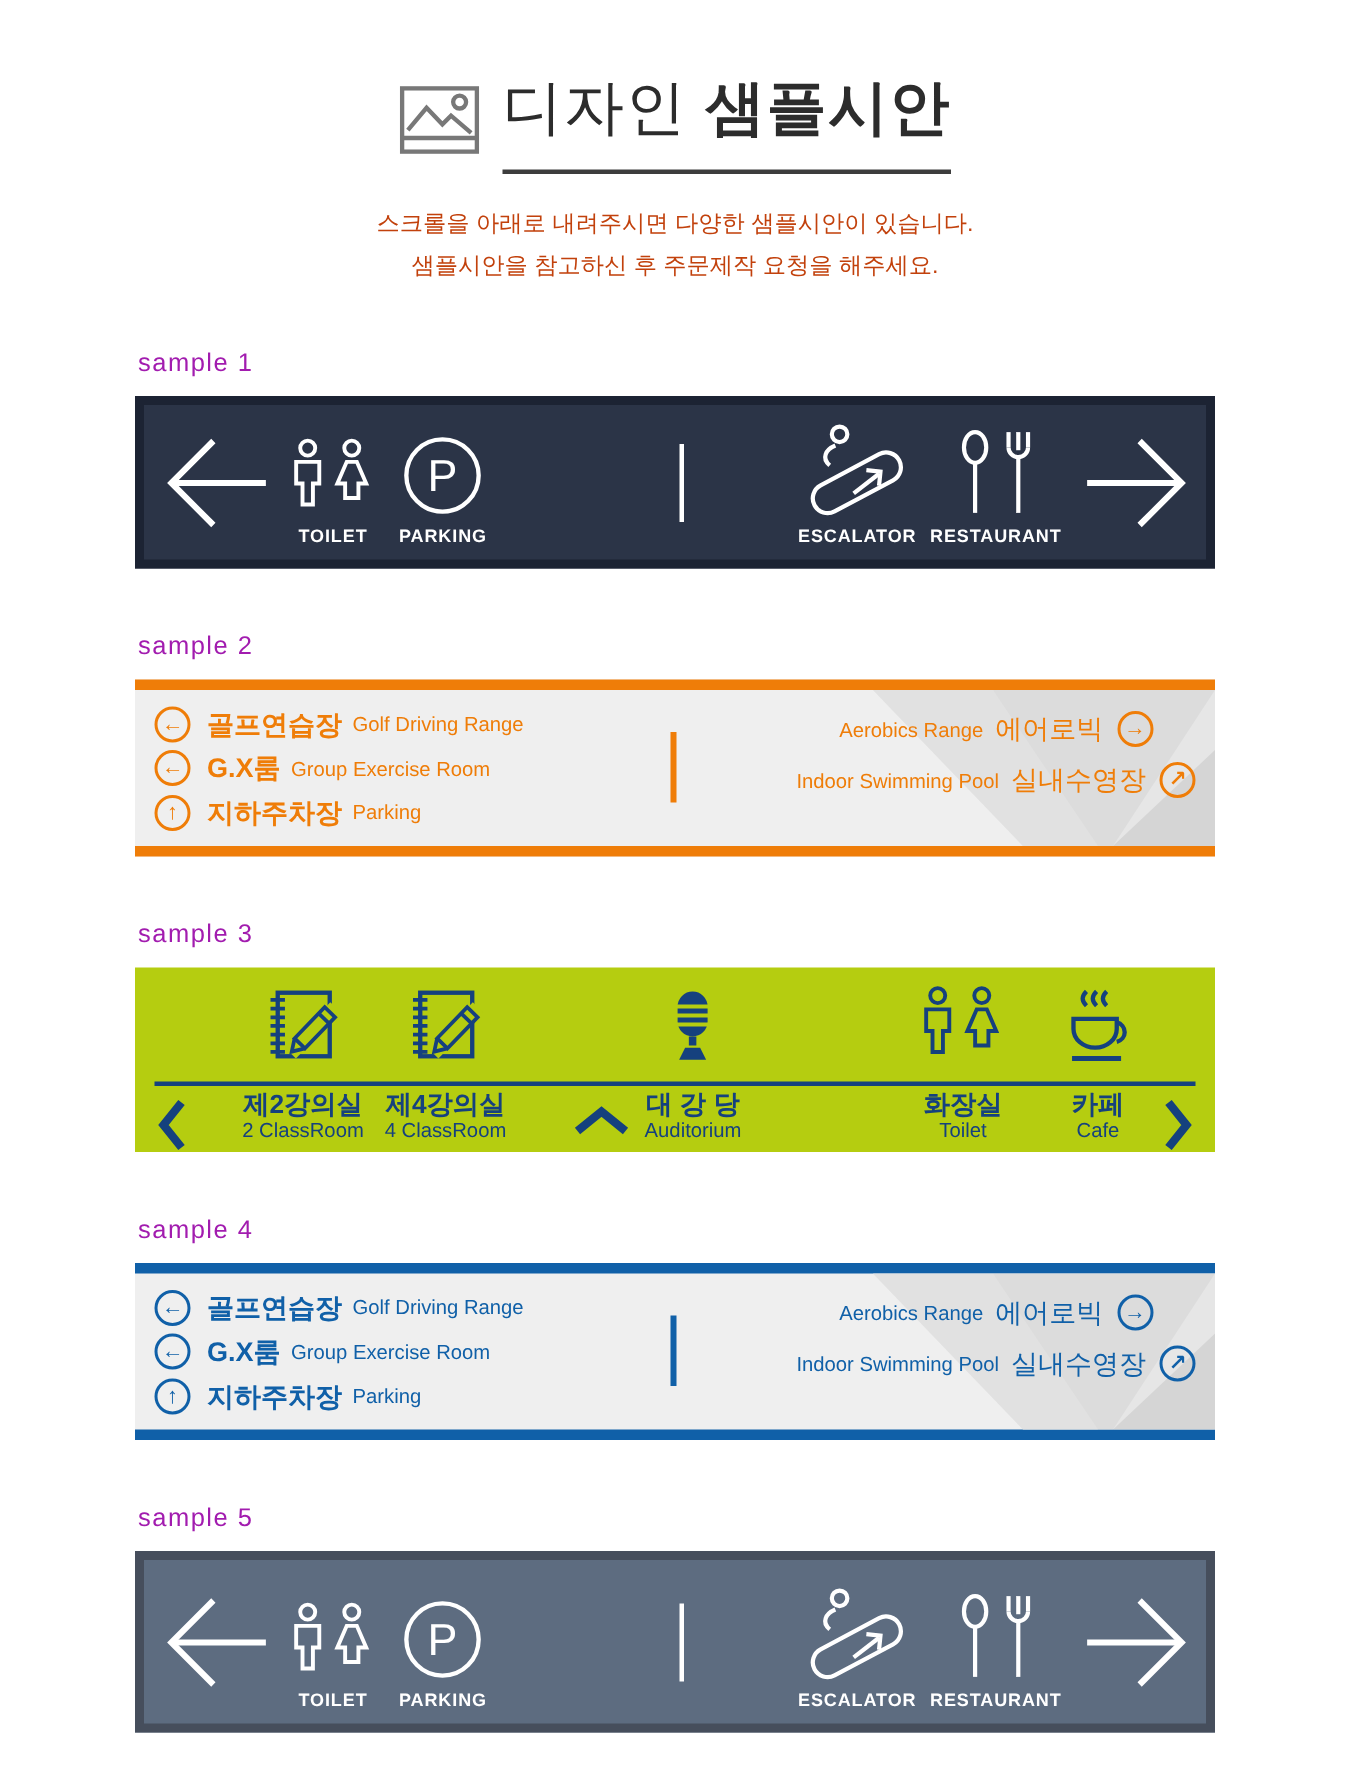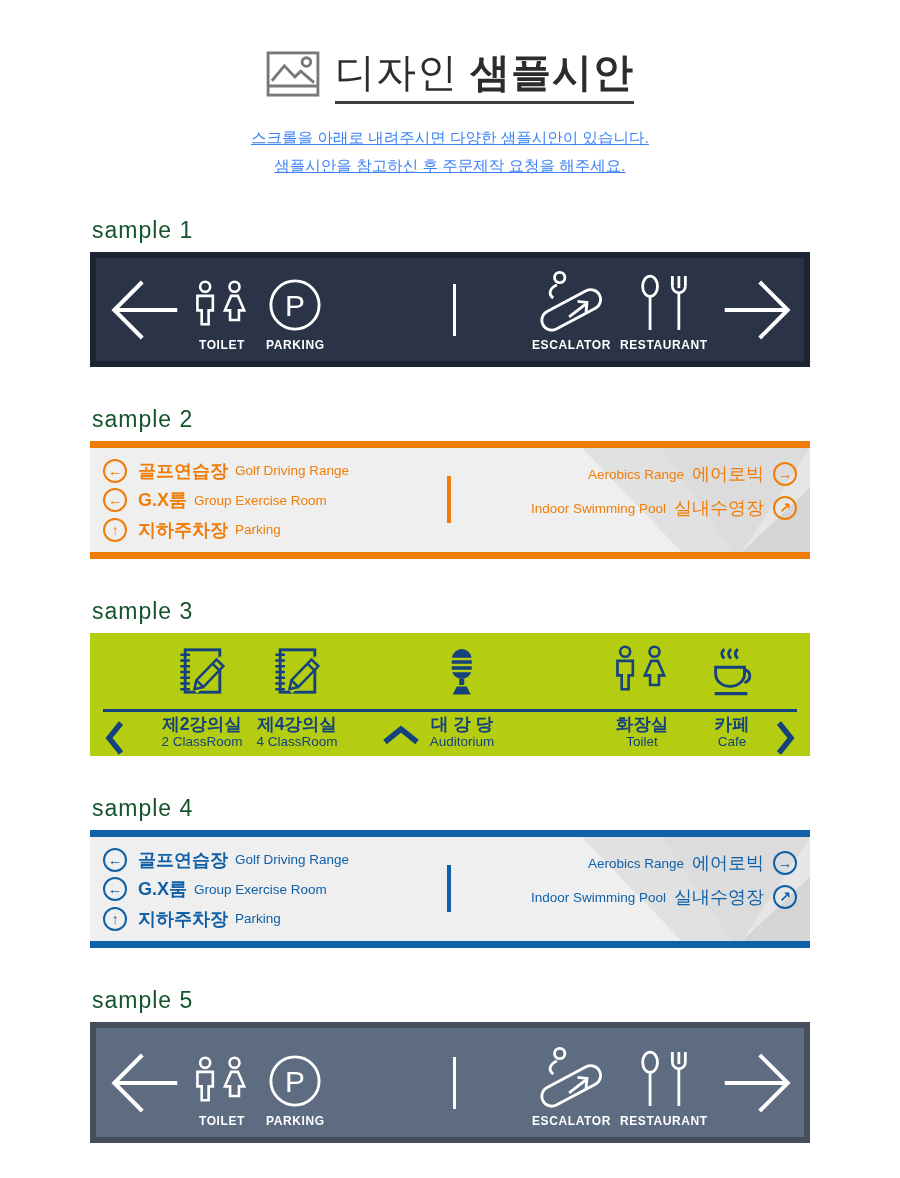--- a/index.html
+++ b/index.html
@@ -14,29 +14,29 @@
     width:900px;height:1178px;overflow:hidden;
     font-family:"Liberation Sans","DejaVu Sans",sans-serif;color:#333;
     position:relative;
   }
   
   .header{padding-top:50px;text-align:center;}
   .title-row{display:inline-flex;align-items:center;gap:15px;}
   .logo-svg{width:54px;height:46px;color:#787878;margin-top:-6px;}
   .title-text{
     font-size:40px;letter-spacing:1px;color:#2c2c2c;
-    border-bottom:3px solid #3d3d3d;padding-bottom:7px;line-height:1.1;
+    border-bottom:3px solid #3d3d3d;padding-bottom:19px;line-height:1.1;
     white-space:nowrap;
   }
   .title-regular{font-weight:normal;}
   .title-bold{font-weight:bold;}
-  .subtitle{margin-top:20px;font-size:15.5px;line-height:28px;color:#3b82f6;text-decoration:underline;}
+  .subtitle{margin-top:20px;font-size:15.5px;line-height:28px;color:#c2410c;}
   
   .content{width:720px;margin-left:90px;}
-  .sample-label{margin:40px 0 10px 2px;font-size:23px;line-height:24px;color:#14532d;letter-spacing:1px;}
+  .sample-label{margin:40px 0 10px 2px;font-size:17px;line-height:24px;color:#a21caf;letter-spacing:1px;}
   .sample-label.first{margin-top:38px;}
   
   .icon-sign{
     position:relative;width:720px;height:115px;
     background:var(--dark-navy-bg);border:6px solid var(--dark-navy-border);
     color:#fff;
   }
   .icon-sign.slate{background:var(--slate-bg);border-color:var(--slate-border);height:121px;}
   .icon-sign svg{display:block;}
   .arr{position:absolute;top:50%;transform:translateY(-50%);width:70px;height:68px;}
@@ -61,21 +61,21 @@
   .lrows{position:absolute;left:13px;top:8px;display:flex;flex-direction:column;}
   .lrow{display:flex;align-items:center;height:29.5px;}
   .circ{
     width:24px;height:24px;border:2.2px solid currentColor;border-radius:50%;
     display:flex;align-items:center;justify-content:center;
     font-size:14.5px;font-weight:bold;flex:0 0 auto;line-height:1;
   }
   .lrow .ko{font-size:18px;font-weight:bold;margin-left:11px;white-space:nowrap;}
   .lrow .en{font-size:13.5px;margin-left:7px;white-space:nowrap;}
   .ldiv{position:absolute;left:357px;top:28px;width:4px;height:47px;background:var(--accent);}
-  .rrows{position:absolute;right:13px;top:14px;display:flex;flex-direction:column;gap:10px;align-items:flex-end;}
+  .rrows{position:absolute;right:13px;top:14px;display:flex;flex-direction:column;gap:10px;align-items:center;}
   .rrow{display:flex;align-items:center;}
   .rrow .en{font-size:13.5px;white-space:nowrap;}
   .rrow .ko{font-size:18px;font-weight:normal;margin-left:8px;white-space:nowrap;}
   .rrow .circ{margin-left:9px;}
   
   .green-sign{position:relative;width:720px;height:123px;background:var(--lime);color:var(--navy);}
   .hline{position:absolute;left:13px;right:13px;top:76px;height:3px;background:currentColor;}
   .gchev{position:absolute;}
   .gchev svg{display:block;}
   .gchev-l{left:15px;top:87px;}

